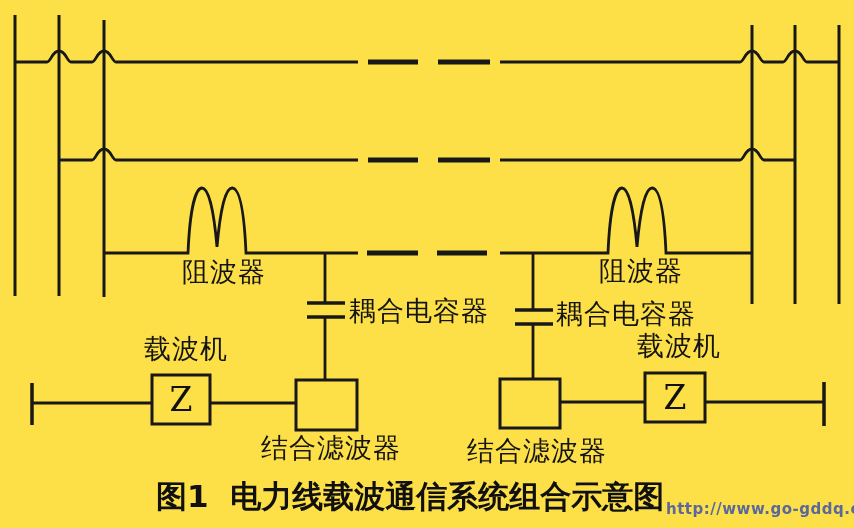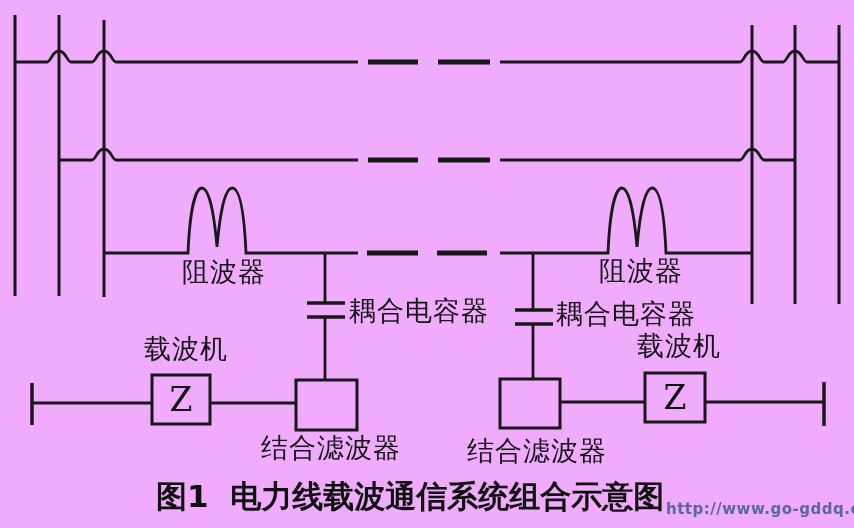--- a/index.html
+++ b/index.html
@@ -1,19 +1,19 @@
 <!DOCTYPE html>
 <html><head>
 <meta charset="utf-8">
 <style>
   html,body{margin:0;padding:0;}
   #stage{
     position:relative;
     width:854px;height:528px;
-    background:#f0abfc;
+    background:#fde047;
     overflow:hidden;
     font-family:"DejaVu Sans", sans-serif;
   }
   #circuit-svg{position:absolute;left:0;top:0;}
   .lbl{
     position:absolute;
     color:#141414;
     font-size:27px;
     letter-spacing:1px;
     white-space:nowrap;

